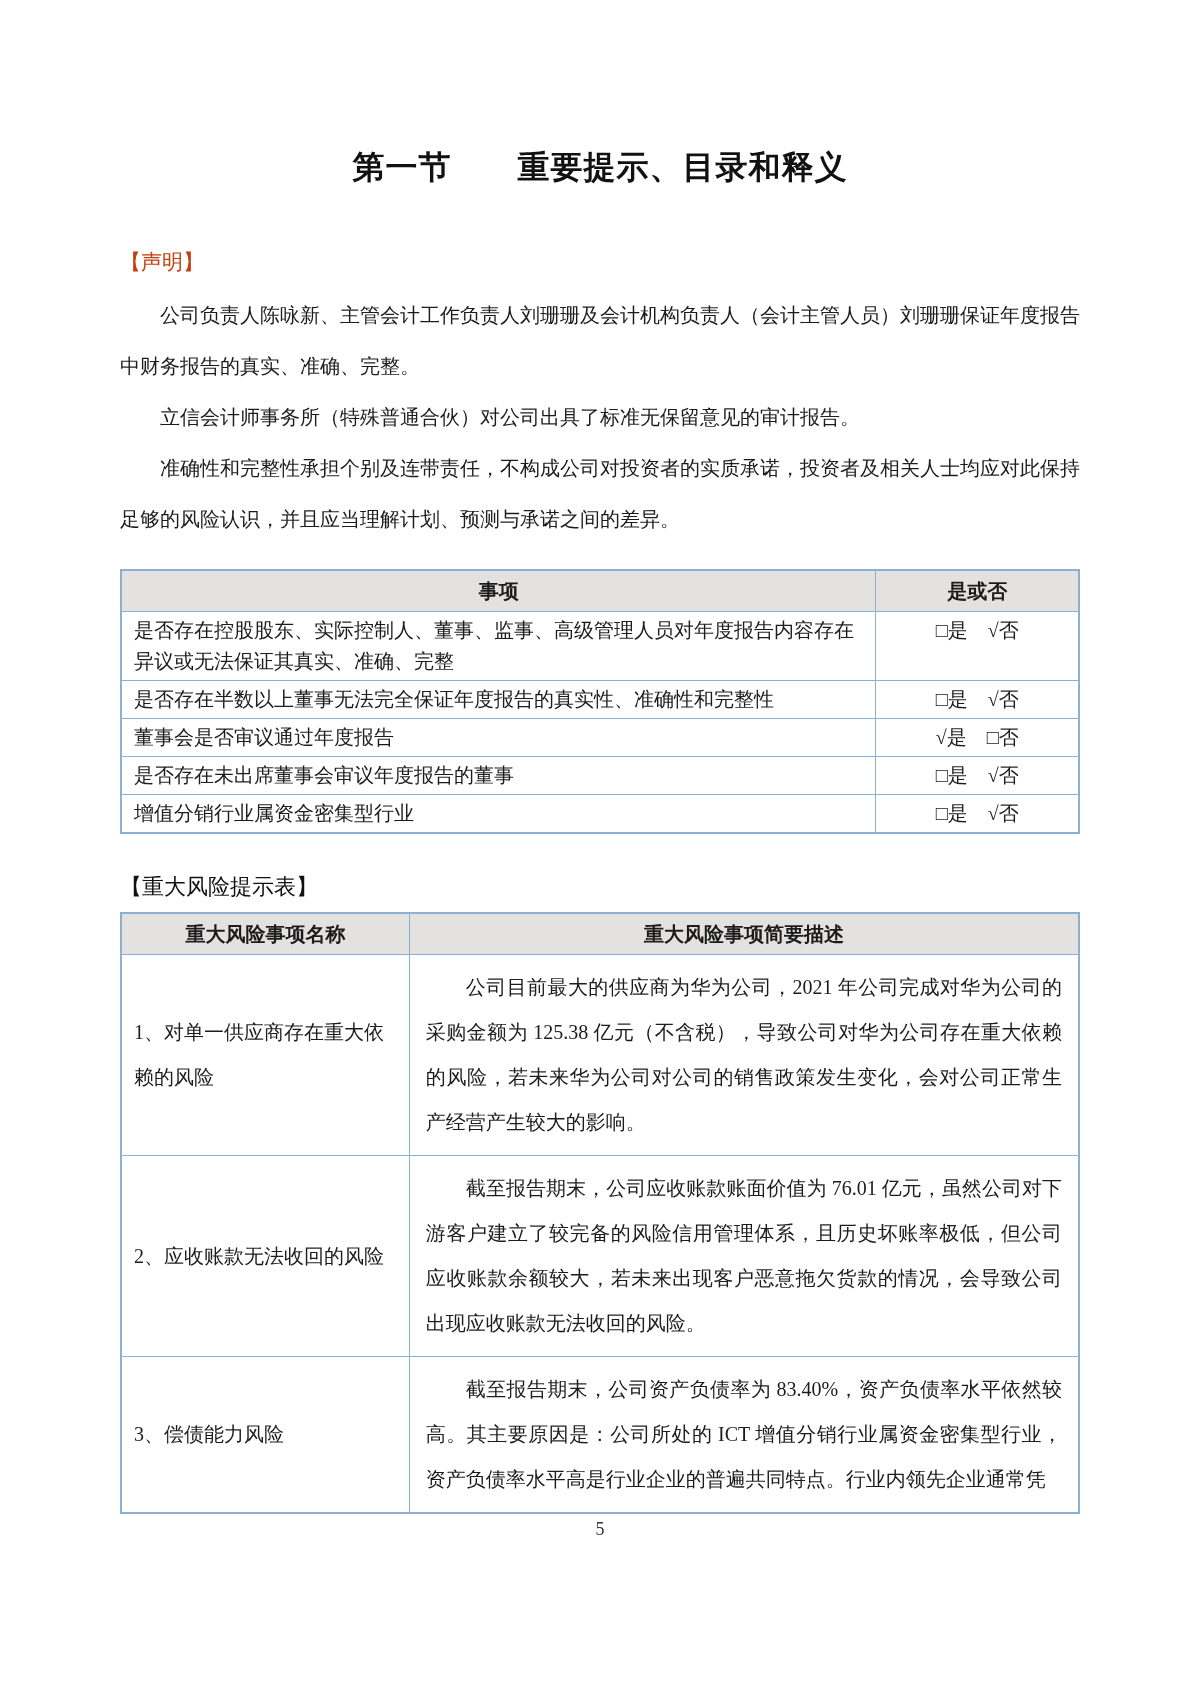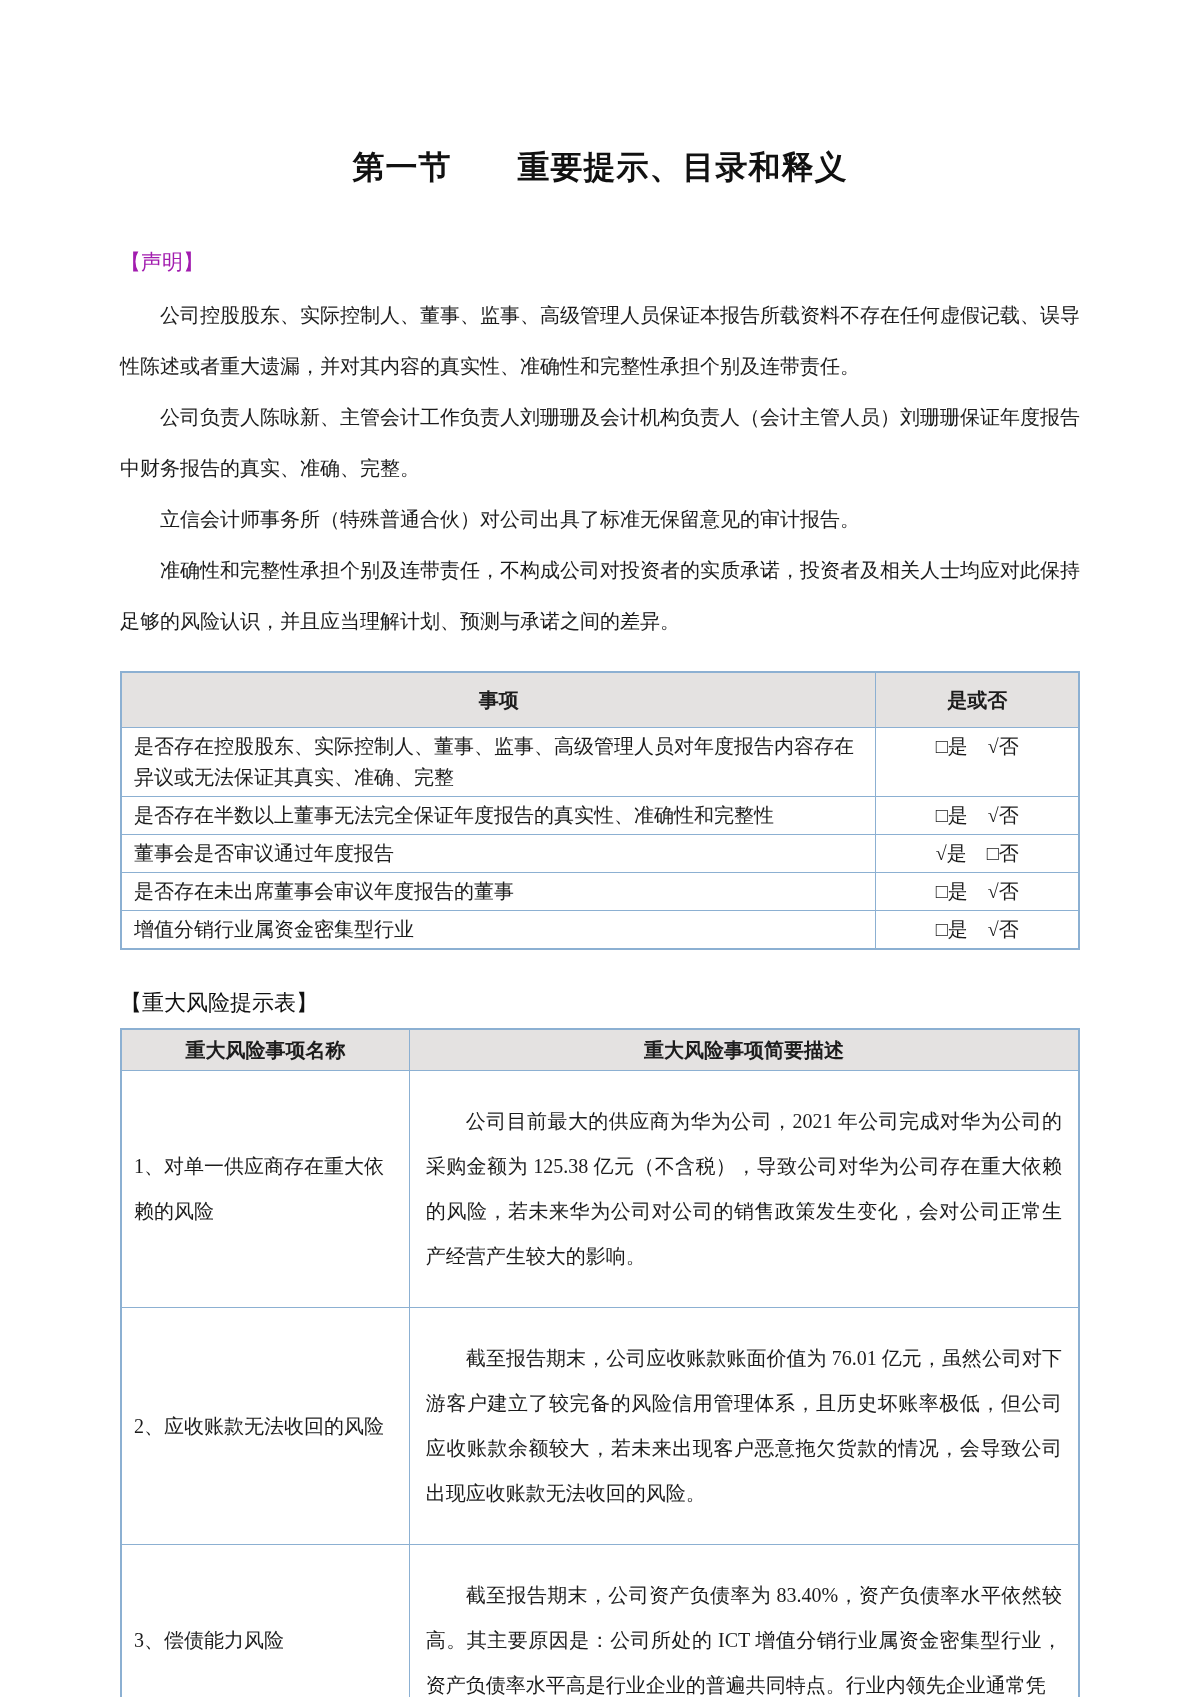--- a/index.html
+++ b/index.html
@@ -19,21 +19,21 @@
     font-weight: bold;
     font-size: 32px;
     text-align: center;
     color: #111;
     letter-spacing: 1px;
   }
 
   .statement-heading {
     margin-top: 58px;
     font-size: 21px;
-    color: #a21caf;
+    color: #c2410c;
   }
 
   .body-text { margin-top: 14px; }
   .body-text p {
     margin: 0;
     font-size: 20px;
     line-height: 51px;
     text-align: justify;
     text-indent: 2em;
   }
@@ -47,21 +47,21 @@
     border: 1px solid #8cb0d2;
     font-size: 20px;
     color: #1c1c1c;
   }
 
   table.statement-table { margin-top: 24px; }
   table.statement-table th {
     background: #e4e2e1;
     font-weight: bold;
     text-align: center;
-    padding: 12px 8px;
+    padding: 5px 8px;
     line-height: 30px;
   }
   table.statement-table td {
     padding: 3px 12px;
     line-height: 31px;
     vertical-align: top;
   }
   table.statement-table td.answer-cell { text-align: center; }
   .col-item { width: 78.8%; }
   .col-answer { width: 21.2%; }
@@ -84,21 +84,21 @@
   }
   table.risk-table td.risk-name-cell {
     width: 30.1%;
     vertical-align: middle;
     padding: 12px 12px;
     line-height: 45px;
   }
   table.risk-table td.risk-desc-cell {
     width: 69.9%;
     vertical-align: top;
-    padding: 28px 16px;
+    padding: 10px 16px;
   }
   table.risk-table td.risk-desc-cell p {
     margin: 0;
     line-height: 45px;
     text-align: justify;
     text-indent: 2em;
   }
 
   .page-number {
     margin-top: 5px;
@@ -110,21 +110,20 @@
 </head>
 <body>
 
 <div class="page">
 
   <h1 class="doc-title">第一节　　重要提示、目录和释义</h1>
 
   <div class="statement-heading">【声明】</div>
 
   <div class="body-text">
-    <p>公司控股股东、实际控制人、董事、监事、高级管理人员保证本报告所载资料不存在任何虚假记载、误导性陈述或者重大遗漏，并对其内容的真实性、准确性和完整性承担个别及连带责任。</p>
     <p>公司负责人陈咏新、主管会计工作负责人刘珊珊及会计机构负责人（会计主管人员）刘珊珊保证年度报告中财务报告的真实、准确、完整。</p>
     <p>立信会计师事务所（特殊普通合伙）对公司出具了标准无保留意见的审计报告。</p>
     <p>准确性和完整性承担个别及连带责任，不构成公司对投资者的实质承诺，投资者及相关人士均应对此保持足够的风险认识，并且应当理解计划、预测与承诺之间的差异。</p>
   </div>
 
   <table class="doc-table statement-table">
     <colgroup>
         <col class="col-item">
         <col class="col-answer">
       </colgroup>

